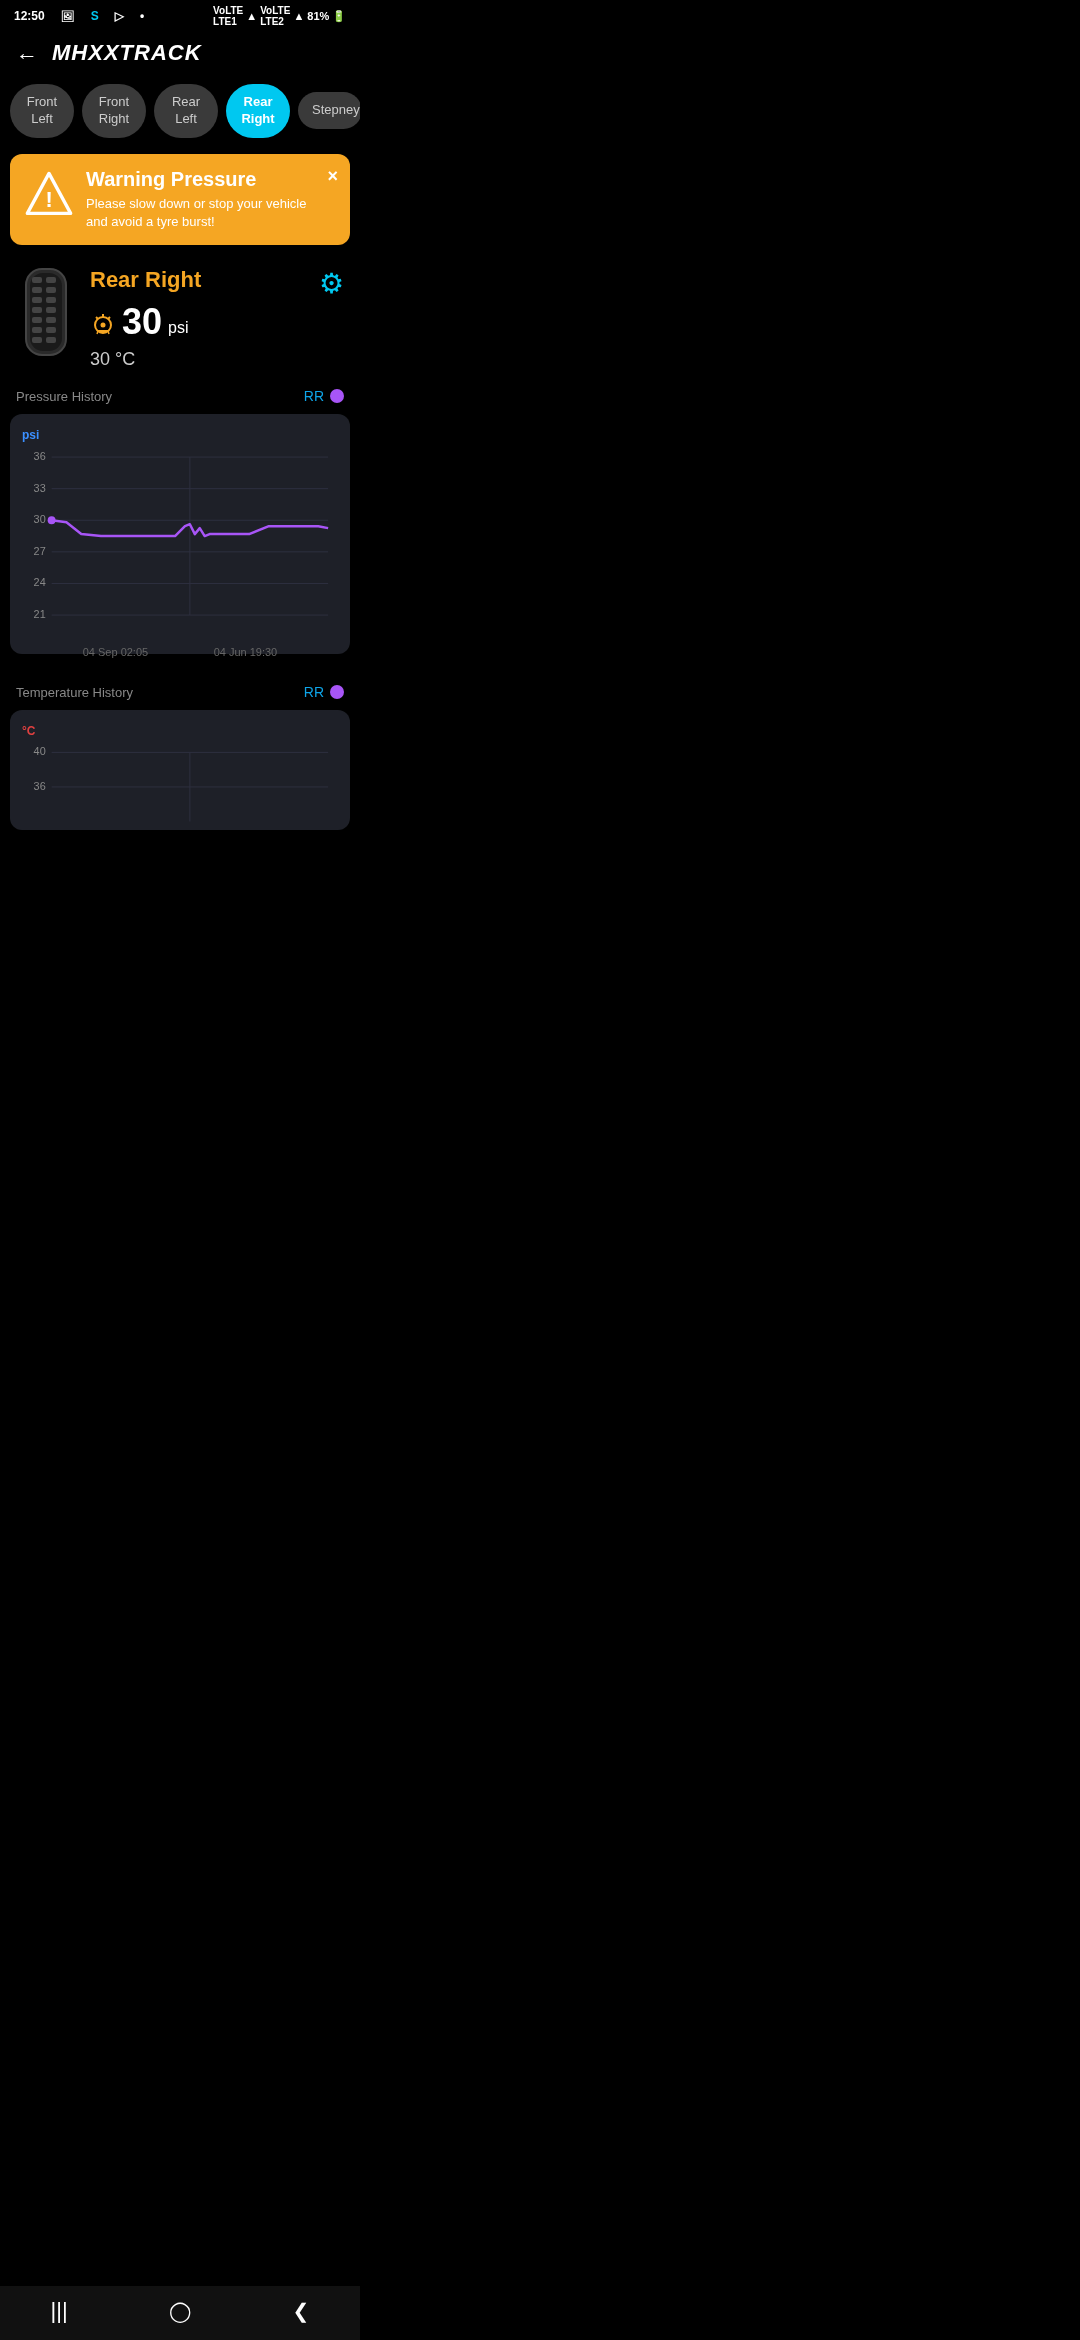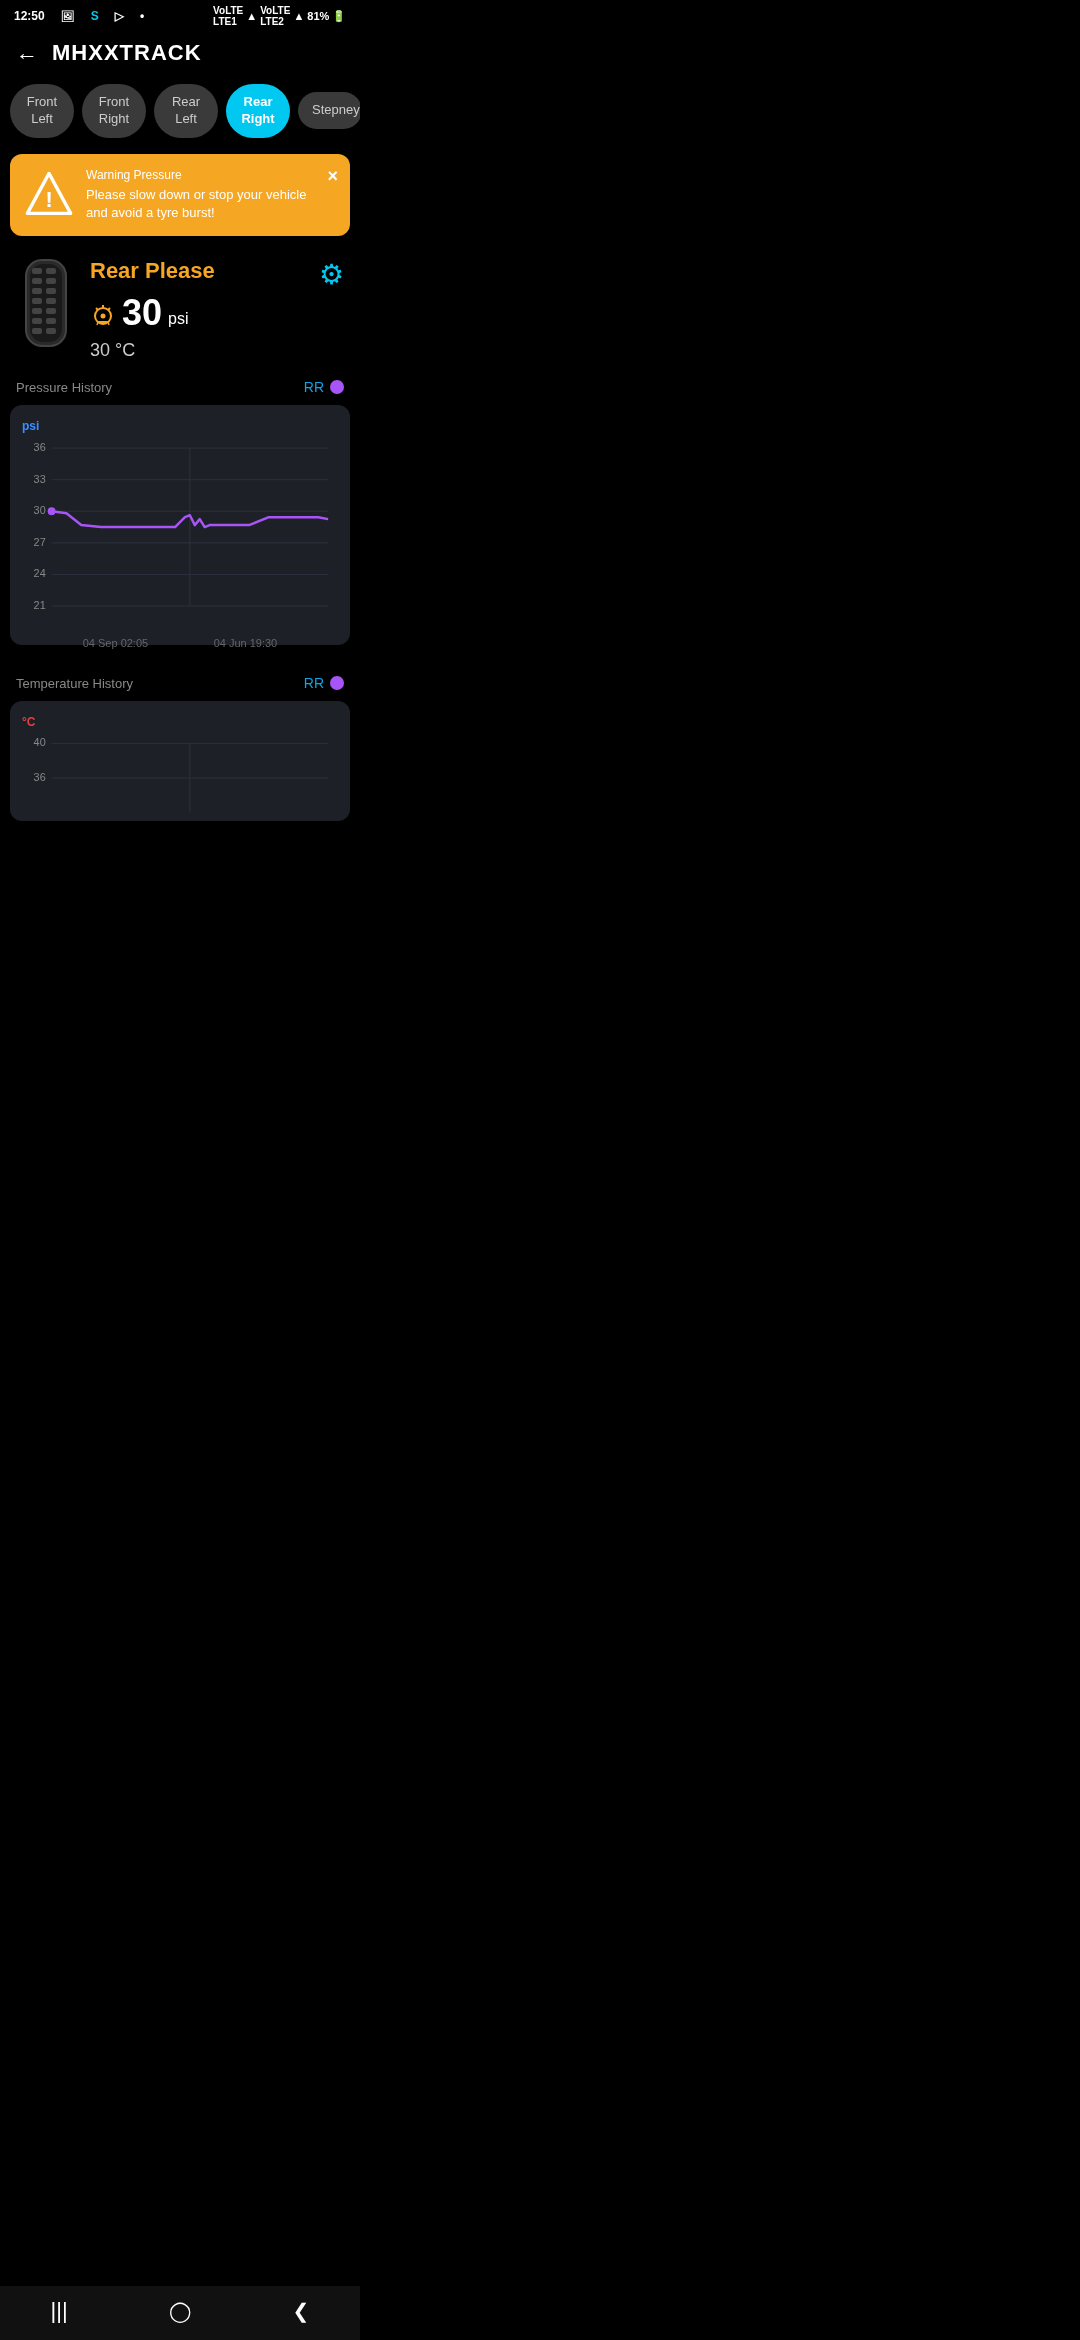--- a/index.html
+++ b/index.html
@@ -41,20 +41,21 @@
       color: #fff;
       cursor: pointer;
       font-weight: 300;
     }
 
     .header-title {
       font-size: 22px;
       font-weight: 700;
       color: #fff;
       letter-spacing: 1px;
+      font-style: italic;
     }
 
     .tabs-row {
       display: flex;
       align-items: center;
       gap: 8px;
       padding: 4px 10px 16px;
       overflow-x: auto;
     }
 
@@ -92,22 +93,22 @@
 
     .warning-icon {
       width: 50px;
       height: 50px;
       flex-shrink: 0;
     }
 
     .warning-text-wrap { flex: 1; }
 
     .warning-title {
-      font-size: 12px;
-      font-weight: 400;
+      font-size: 20px;
+      font-weight: 700;
       color: #fff;
       margin-bottom: 4px;
     }
 
     .warning-desc {
       font-size: 13px;
       color: #fff;
       line-height: 1.4;
     }
 
@@ -336,21 +337,21 @@
       <rect x="30" y="40" width="10" height="6" rx="2" fill="#444"></rect>
       <rect x="16" y="50" width="10" height="6" rx="2" fill="#444"></rect>
       <rect x="30" y="50" width="10" height="6" rx="2" fill="#444"></rect>
       <rect x="16" y="60" width="10" height="6" rx="2" fill="#444"></rect>
       <rect x="30" y="60" width="10" height="6" rx="2" fill="#444"></rect>
       <rect x="16" y="70" width="10" height="6" rx="2" fill="#444"></rect>
       <rect x="30" y="70" width="10" height="6" rx="2" fill="#444"></rect>
     </svg>
 
     <div class="tire-details">
-      <div class="tire-name">Rear Please</div>
+      <div class="tire-name">Rear Right</div>
       <div class="pressure-row">
 
         <svg width="26" height="26" viewBox="0 0 26 26">
           <circle cx="13" cy="16" r="8" fill="none" stroke="#f5a623" stroke-width="2"></circle>
           <line x1="13" y1="8" x2="13" y2="5" stroke="#f5a623" stroke-width="2"></line>
           <line x1="8" y1="10" x2="6" y2="8" stroke="#f5a623" stroke-width="2"></line>
           <line x1="18" y1="10" x2="20" y2="8" stroke="#f5a623" stroke-width="2"></line>
           <circle cx="13" cy="16" r="2.5" fill="#f5a623"></circle>
           <line x1="8" y1="22" x2="18" y2="22" stroke="#f5a623" stroke-width="2"></line>
           <line x1="8" y1="22" x2="7" y2="25" stroke="#f5a623" stroke-width="1.5"></line>

